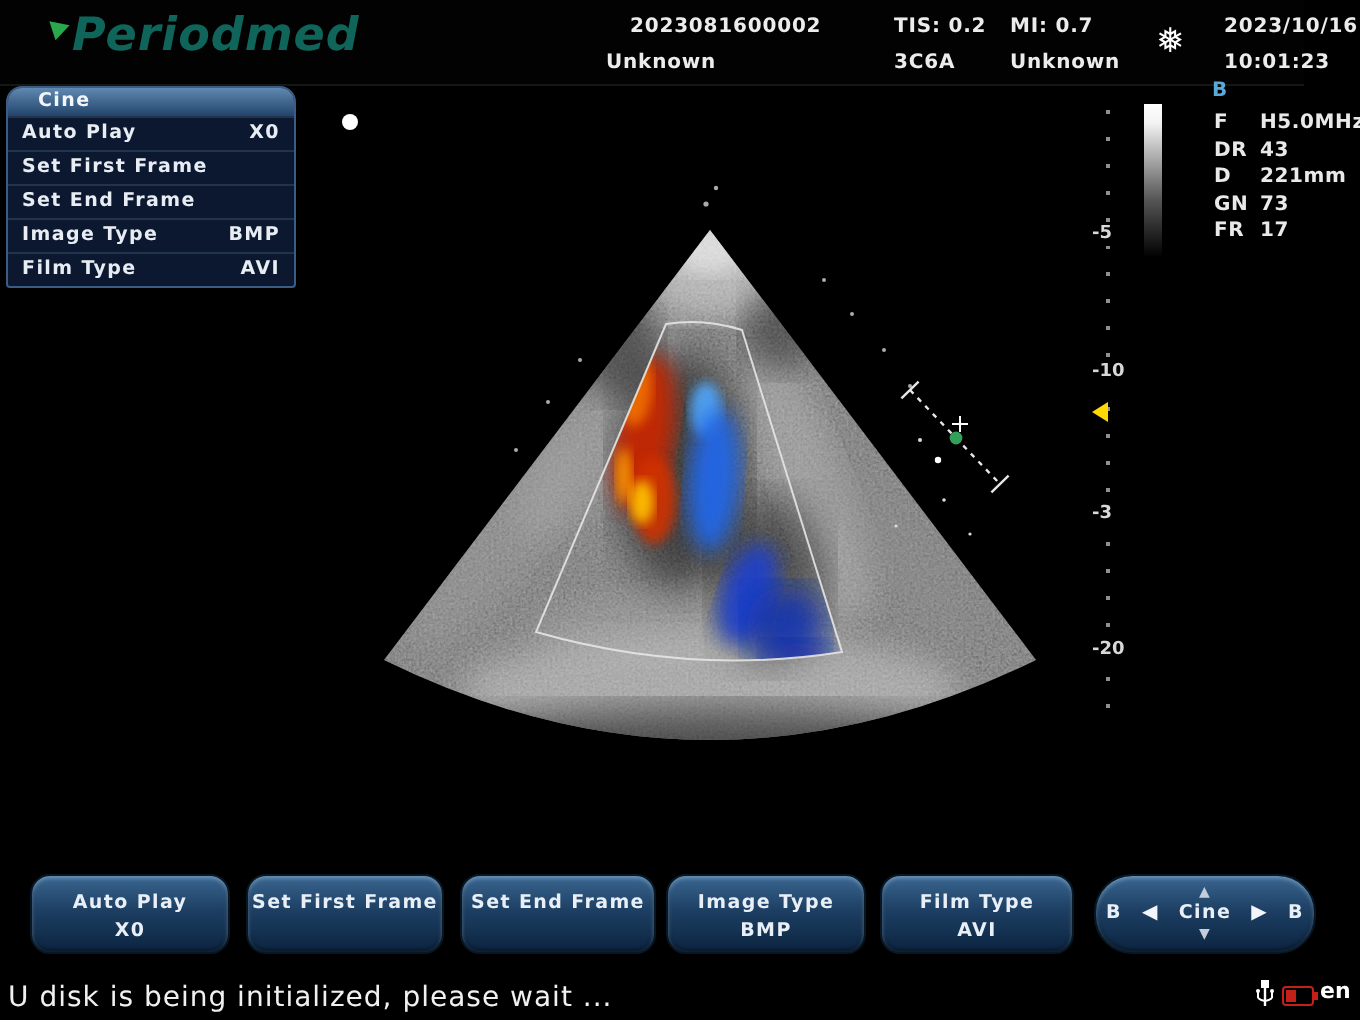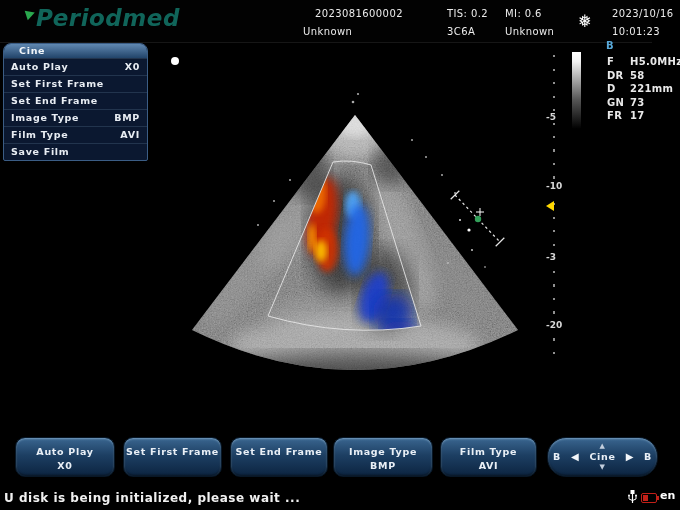--- a/index.html
+++ b/index.html
@@ -8,21 +8,21 @@
   .abs{position:absolute;}
 
   
   .topbar{position:absolute;left:0;top:0;width:652px;height:42px;background:#020202;
           border-bottom:1px solid #161616;}
   .logo{position:absolute;left:36px;top:5px;font-size:23px;font-weight:bold;font-style:italic;
         color:#10655a;letter-spacing:0.5px;}
   .logo-play{position:absolute;left:26px;top:9px;width:0;height:0;
         border-left:9px solid #2aa84e;border-top:5px solid transparent;
         border-bottom:5px solid transparent;transform:rotate(-18deg);}
-  .tb{position:absolute;font-size:10px;font-weight:normal;letter-spacing:0.4px;color:#ececec;white-space:nowrap;text-align:right;}
+  .tb{position:absolute;font-size:10px;font-weight:bold;letter-spacing:0.4px;color:#ececec;white-space:nowrap;text-align:right;}
   .freeze{position:absolute;left:578px;top:11px;font-size:17px;color:#fff;}
 
   
   .menu{position:absolute;left:3px;top:43px;width:145px;background:#0b1830;
         border:1px solid #3b5d85;border-radius:8px 8px 2px 2px;box-sizing:border-box;}
   .menu-hd{height:14px;line-height:14px;background:linear-gradient(#6088b1,#22446a);
         border-radius:7px 7px 0 0;font-size:9.5px;font-weight:bold;letter-spacing:0.7px;
         padding-left:15px;color:#f2f6fa;}
   .menu-item{height:16px;line-height:16px;display:flex;justify-content:space-between;
         padding:0 7px;font-size:9.5px;font-weight:bold;letter-spacing:0.7px;
@@ -54,38 +54,38 @@
         border:1px solid #081726;box-shadow:inset 0 1px 2px rgba(170,205,235,.55), inset 0 -1px 2px rgba(0,0,0,.6);
         text-align:center;font-size:9.5px;font-weight:bold;letter-spacing:0.7px;color:#e9eff6;}
   .softkey .l1{margin-top:8px;} .softkey .l2{margin-top:3px;}
   .cinenav{display:flex;flex-direction:column;align-items:center;justify-content:center;
         border-radius:19px;}
   .cinenav .arrow{font-size:7px;color:#c2cedd;line-height:7px;}
   .cinenav .mid{display:flex;align-items:center;gap:10px;line-height:12px;margin:1px 0;}
   .cinenav .tri{font-size:10px;color:#f2f6fa;}
 
   
-  .status-msg{position:absolute;left:4px;top:491px;font-size:12px;font-weight:bold;letter-spacing:0.5px;color:#f0f0f0;}
+  .status-msg{position:absolute;left:4px;top:491px;font-size:14px;font-weight:normal;letter-spacing:0.5px;color:#f0f0f0;}
   .usb-icon{position:absolute;left:627px;top:489px;}
   .battery{position:absolute;left:641px;top:493px;width:14px;height:8px;border:1px solid #c22018;border-radius:2px;}
   .battery:after{content:"";position:absolute;right:-3px;top:2px;width:2px;height:4px;background:#c22018;}
   .battery .fill{position:absolute;left:1px;top:1px;width:5px;height:6px;background:#c22018;}
   .lang{position:absolute;left:660px;top:489px;font-size:11px;font-weight:bold;color:#fff;}
 </style>
 </head>
 <body>
 
 <div class="topbar">
   <span class="logo-play"></span>
   <span class="logo">Periodmed</span>
   <span class="tb" style="left:315px;top:8px">2023081600002</span>
   <span class="tb" style="left:303px;top:26px">Unknown</span>
   <span class="tb" style="left:447px;top:8px">TIS: 0.2</span>
   <span class="tb" style="left:447px;top:26px">3C6A</span>
-  <span class="tb" style="left:505px;top:8px">MI: 0.6</span>
+  <span class="tb" style="left:505px;top:8px">MI: 0.7</span>
   <span class="tb" style="left:505px;top:26px">Unknown</span>
   <span class="freeze">❅</span>
   <span class="tb" style="left:612px;top:8px">2023/10/16</span>
   <span class="tb" style="left:612px;top:26px">10:01:23</span>
 </div>
 
 <svg class="abs" style="left:150px;top:45px" width="420" height="350" viewBox="0 0 420 350">
   <defs>
     <clipPath id="fanClip">
         <path d="M205,70 L42,285 Q205,365 368,285 Z"></path>
@@ -190,31 +190,27 @@
     <span></span>
   </div>
   <div class="menu-item">
     <span>Image Type</span>
     <span>BMP</span>
   </div>
   <div class="menu-item">
     <span>Film Type</span>
     <span>AVI</span>
   </div>
-  <div class="menu-item">
-    <span>Save Film</span>
-    <span></span>
-  </div>
 </div>
 
 <div class="graybar"></div>
 <div class="mode-b">B</div>
 <div class="params">
   <div class="param-row"><span class="k">F</span><span>H5.0MHz</span></div>
-  <div class="param-row"><span class="k">DR</span><span>58</span></div>
+  <div class="param-row"><span class="k">DR</span><span>43</span></div>
   <div class="param-row"><span class="k">D</span><span>221mm</span></div>
   <div class="param-row"><span class="k">GN</span><span>73</span></div>
   <div class="param-row"><span class="k">FR</span><span>17</span></div>
 </div>
 
 <div class="ruler-ticks"></div>
 <div class="depth-label" style="top:112px">-5</div>
 <div class="depth-label" style="top:181px">-10</div>
 <div class="depth-label" style="top:252px">-3</div>
 <div class="depth-label" style="top:320px">-20</div>

